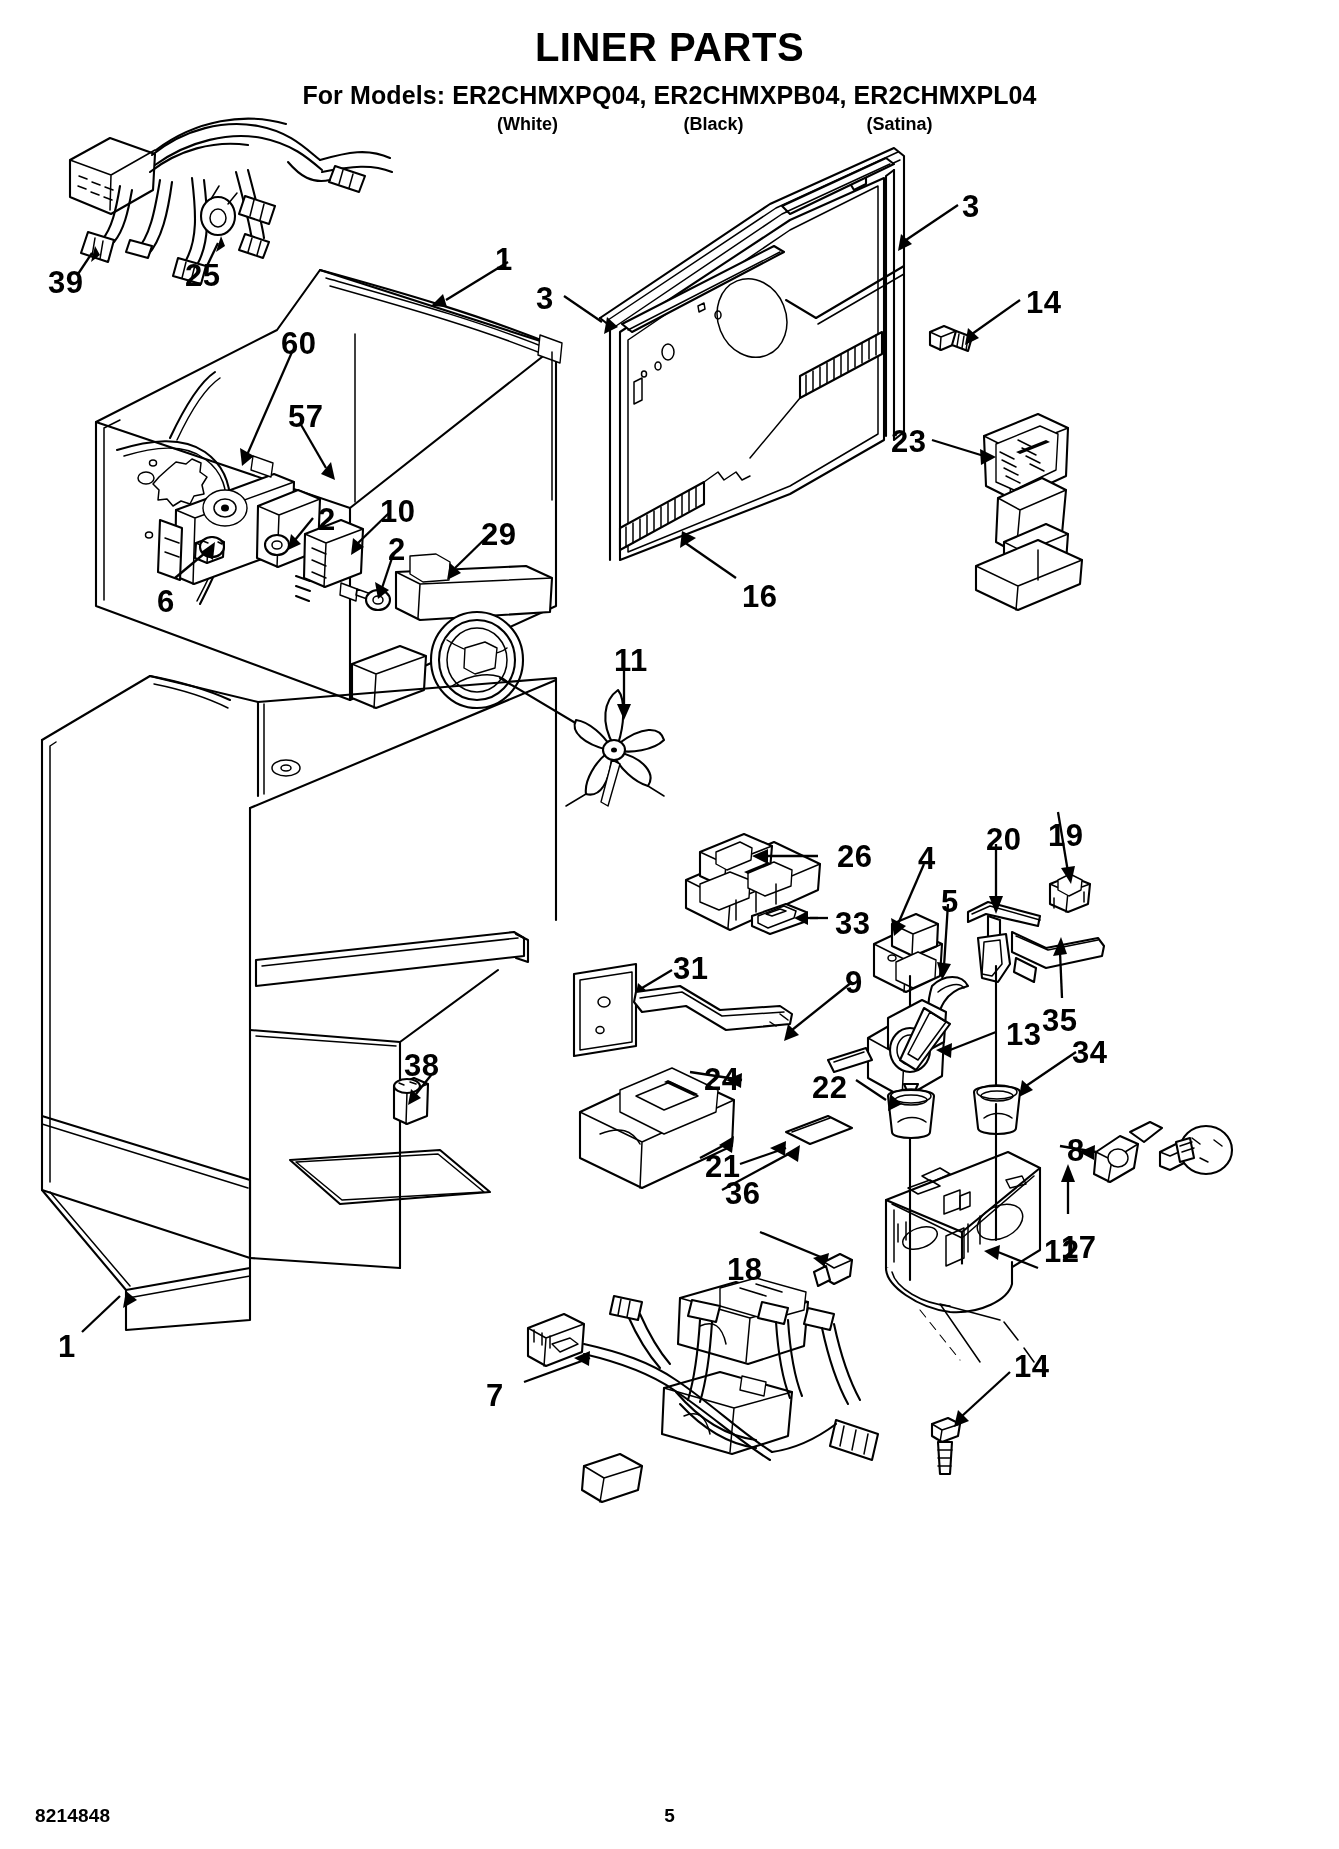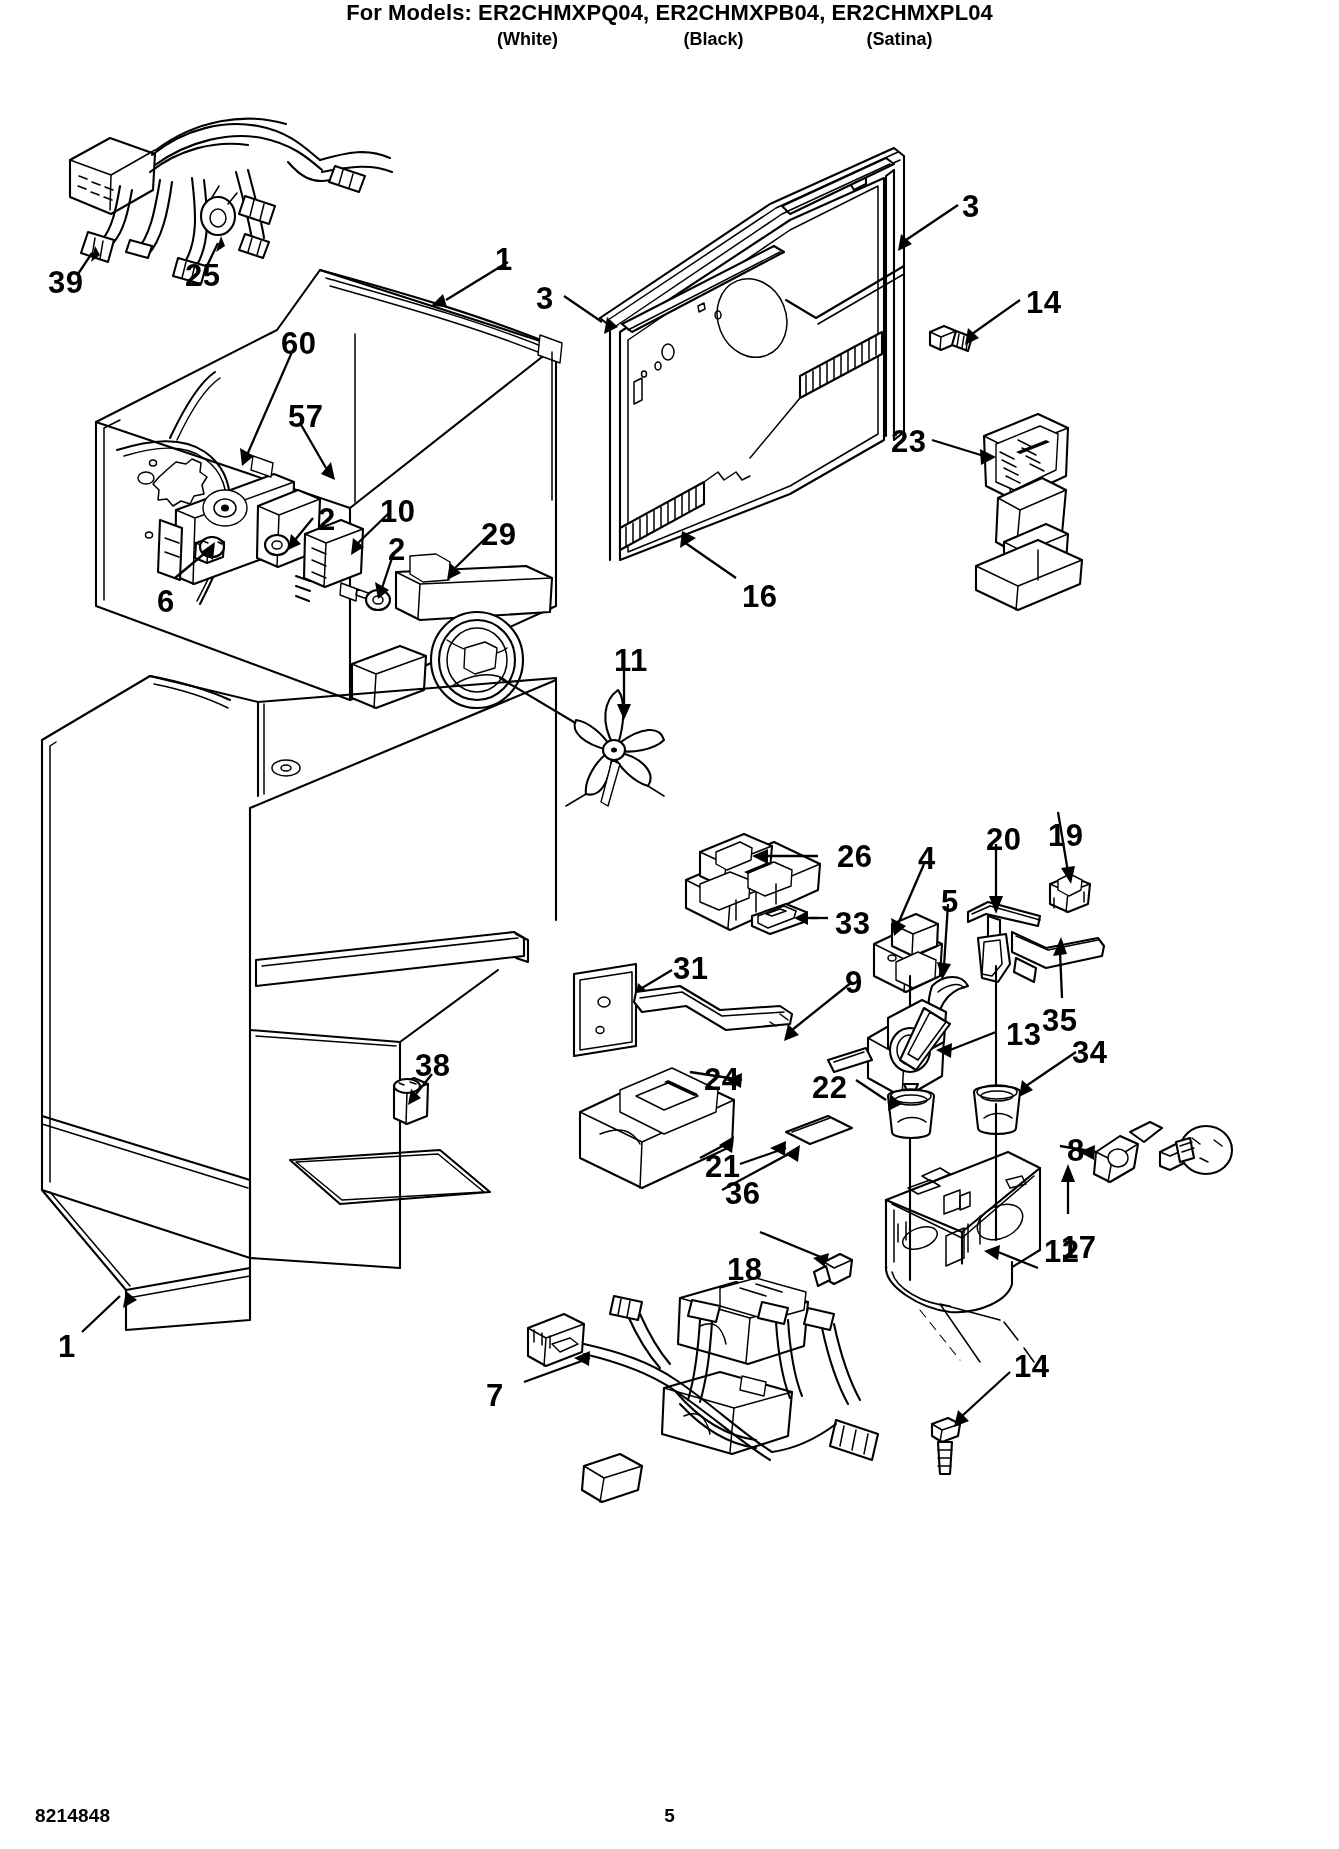--- a/index.html
+++ b/index.html
@@ -12,21 +12,21 @@
   }
   #page{position:absolute;inset:0;}
 
   
   .hdr{position:absolute;left:0;right:0;top:0;text-align:center;}
   .hdr-title{
     font-size:40px;font-weight:bold;letter-spacing:0.5px;
     margin-top:27px;line-height:1;
   }
   .hdr-models{
-    font-size:22px;font-weight:bold;line-height:1.15;
+    font-size:25px;font-weight:bold;margin-top:14px;line-height:1.15;
     letter-spacing:0.1px;
   }
   .hdr-colors{
     font-size:18px;font-weight:bold;margin-top:4px;line-height:1.15;
     display:flex;justify-content:center;
   }
   .hdr-colors span{display:inline-block;text-align:center;}
   .c1{width:186px;margin-left:88px;}
   .c2{width:186px;}
   .c3{width:186px;}
@@ -52,20 +52,21 @@
   .fw-t{fill:#fff;stroke:#000;stroke-width:1.4;stroke-linejoin:round;stroke-linecap:round;}
   .fk{fill:#000;stroke:none;}
   .lead{fill:none;stroke:#000;stroke-width:2.3;stroke-linecap:butt;}
 </style>
 </head>
 <body>
 
 <div id="page">
 
   <div class="hdr">
+    <div class="hdr-title">LINER PARTS</div>
     <div class="hdr-models">For Models: ER2CHMXPQ04, ER2CHMXPB04, ER2CHMXPL04</div>
     <div class="hdr-colors">
       <span class="c1">(White)</span>
       <span class="c2">(Black)</span>
       <span class="c3">(Satina)</span>
     </div>
   </div>
 
   <svg id="art" viewBox="0 0 1339 1849">
 
@@ -608,21 +609,21 @@
   <div class="callout" style="left:986px;top:824px">20</div>
   <div class="callout" style="left:837px;top:841px">26</div>
   <div class="callout" style="left:918px;top:843px">4</div>
   <div class="callout" style="left:941px;top:886px">5</div>
   <div class="callout" style="left:835px;top:908px">33</div>
   <div class="callout" style="left:673px;top:953px">31</div>
   <div class="callout" style="left:845px;top:967px">9</div>
   <div class="callout" style="left:1042px;top:1005px">35</div>
   <div class="callout" style="left:1006px;top:1019px">13</div>
   <div class="callout" style="left:1072px;top:1037px">34</div>
-  <div class="callout" style="left:415px;top:1050px">38</div>
+  <div class="callout" style="left:404px;top:1050px">38</div>
   <div class="callout" style="left:704px;top:1064px">24</div>
   <div class="callout" style="left:812px;top:1072px">22</div>
   <div class="callout" style="left:1067px;top:1135px">8</div>
   <div class="callout" style="left:705px;top:1151px">21</div>
   <div class="callout" style="left:725px;top:1178px">36</div>
   <div class="callout" style="left:1061px;top:1232px">17</div>
   <div class="callout" style="left:727px;top:1254px">18</div>
   <div class="callout" style="left:1044px;top:1236px">12</div>
   <div class="callout" style="left:58px;top:1331px">1</div>
   <div class="callout" style="left:486px;top:1380px">7</div>

